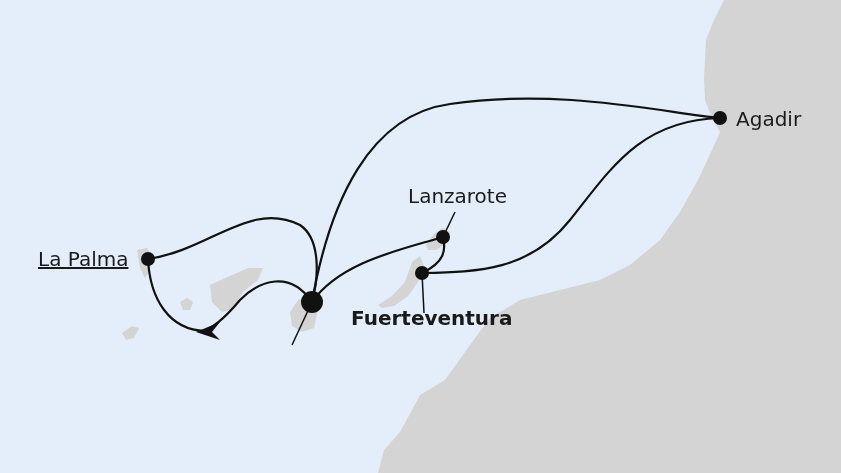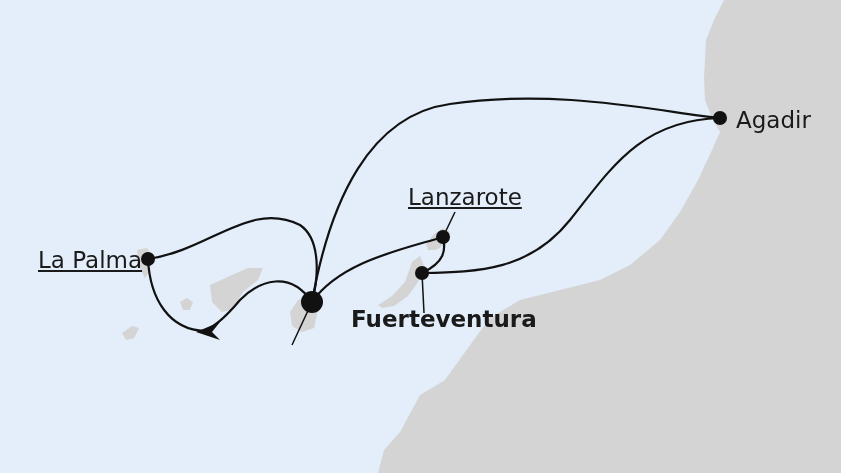--- a/index.html
+++ b/index.html
@@ -1,19 +1,19 @@
 <!DOCTYPE html>
 <html><head>
 <meta charset="utf-8">
 <style>
   html, body { margin:0; padding:0; }
   body { width:841px; height:473px; overflow:hidden; background:#e3eefa; font-family:"DejaVu Sans","Liberation Sans",sans-serif; }
   #map { position:relative; width:841px; height:473px; }
   svg { position:absolute; left:0; top:0; }
-  .lbl { position:absolute; font-size:23px; color:#1a1a1a; white-space:nowrap; line-height:1; }
+  .lbl { position:absolute; font-size:20px; color:#1a1a1a; white-space:nowrap; line-height:1; }
   .bold { font-weight:bold; }
 </style>
 </head>
 <body>
 
 <div id="map">
   <svg width="841" height="473" viewBox="0 0 841 473">
 
     <path fill="#d4d4d4" d="M724,0 L841,0 L841,473 L378,473 L384,450 L400,432 L412,410 L420,395 L445,380 L470,345 L490,318 L520,300 L560,290 L600,280 L630,265 L660,240 L680,212 L698,180 L712,150 L720,132 L712,118 L705,100 L704,78 L706,40 L714,20 Z"></path>
 
@@ -43,16 +43,16 @@
     </g>
 
     <circle cx="148" cy="259" r="7" fill="#111"></circle>
     <circle cx="312" cy="302" r="11" fill="#111"></circle>
     <circle cx="443" cy="237" r="7" fill="#111"></circle>
     <circle cx="422" cy="273" r="7" fill="#111"></circle>
     <circle cx="720" cy="118" r="7" fill="#111"></circle>
   </svg>
 
   <span class="lbl" style="left:38px;top:249px;text-decoration:underline;">La Palma</span>
-  <span class="lbl" style="left:408px;top:186px;text-decoration:underline;">Lanzarote</span>
+  <span class="lbl" style="left:408px;top:186px;">Lanzarote</span>
   <span class="lbl" style="left:351px;top:308px;font-weight:bold;">Fuerteventura</span>
   <span class="lbl" style="left:736px;top:109px;">Agadir</span>
 </div>
 
 </body></html>

